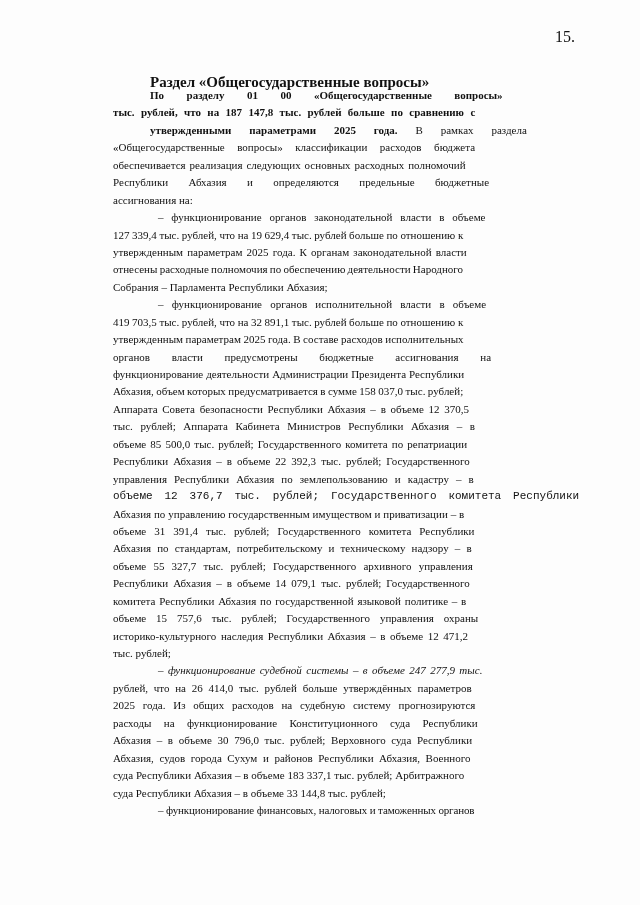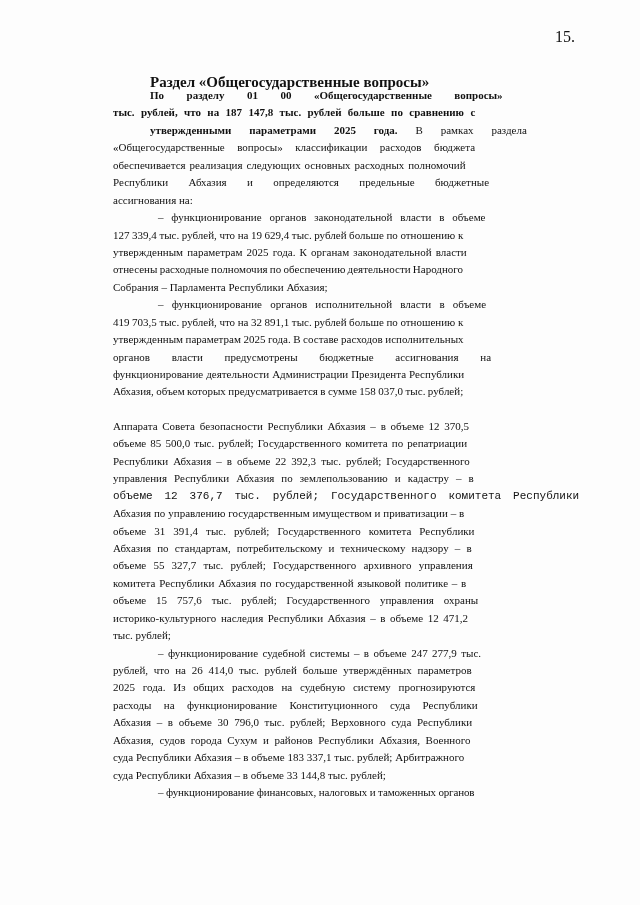--- a/index.html
+++ b/index.html
@@ -43,34 +43,36 @@
     <div class="ln" style="white-space: nowrap; text-align: left; text-align-last: left; word-spacing: -0.185096px;"><span>127 339,4 тыс. рублей, что на 19 629,4 тыс. рублей больше по отношению к</span></div>
     <div class="ln" style="white-space: nowrap; text-align: left; text-align-last: left; word-spacing: 1.40179px;"><span>утвержденным параметрам 2025 года. К органам законодательной власти</span></div>
     <div class="ln" style="white-space: nowrap; text-align: left; text-align-last: left; word-spacing: -0.5px;"><span>отнесены расходные полномочия по обеспечению деятельности Народного</span></div>
     <div class="ln last" style="white-space: nowrap; text-align: left; text-align-last: left;"><span>Собрания – Парламента Республики Абхазия;</span></div>
     <div class="ln ind2" style="white-space: nowrap; text-align: left; text-align-last: left; word-spacing: 5.45573px;"><span>– функционирование органов исполнительной власти в объеме</span></div>
     <div class="ln" style="white-space: nowrap; text-align: left; text-align-last: left; word-spacing: -0.185096px;"><span>419 703,5 тыс. рублей, что на 32 891,1 тыс. рублей больше по отношению к</span></div>
     <div class="ln" style="white-space: nowrap; text-align: left; text-align-last: left; word-spacing: -0.183036px;"><span>утвержденным параметрам 2025 года. В составе расходов исполнительных</span></div>
     <div class="ln" style="white-space: nowrap; text-align: left; text-align-last: left; word-spacing: 19.0437px;"><span>органов власти предусмотрены бюджетные ассигнования на</span></div>
     <div class="ln" style="white-space: nowrap; text-align: left; text-align-last: left; word-spacing: 0.222656px;"><span>функционирование деятельности Администрации Президента Республики</span></div>
     <div class="ln" style="white-space: nowrap; text-align: left; text-align-last: left; word-spacing: -0.286458px;"><span>Абхазия, объем которых предусматривается в сумме 158 037,0 тыс. рублей;</span></div>
-    <div class="ln" style="white-space: nowrap; text-align: left; text-align-last: left; word-spacing: 2.00347px; margin-top: 17px;"><span>Аппарата Совета безопасности Республики Абхазия – в объеме 12 370,5</span></div>
+    <div class="ln" style="white-space: nowrap; text-align: left; text-align-last: left; word-spacing: 2.00347px;"><span>Аппарата Совета безопасности Республики Абхазия – в объеме 12 370,5</span></div>
+    <div class="ln" style="white-space: nowrap; text-align: left; text-align-last: left; word-spacing: 4.83594px;"><span>тыс. рублей; Аппарата Кабинета Министров Республики Абхазия – в</span></div>
     <div class="ln" style="white-space: nowrap; text-align: center; text-align-last: left; word-spacing: 1.36328px;"><span>объеме 85 500,0 тыс. рублей; Государственного комитета по репатриации</span></div>
     <div class="ln" style="white-space: nowrap; text-align: left; text-align-last: left; word-spacing: 2.27604px;"><span>Республики Абхазия – в объеме 22 392,3 тыс. рублей; Государственного</span></div>
     <div class="ln" style="white-space: nowrap; text-align: left; text-align-last: left; word-spacing: 4.27344px;"><span>управления Республики Абхазия по землепользованию и кадастру – в</span></div>
     <div class="ln" style="white-space: nowrap; text-align: right; text-align-last: left; word-spacing: 5.29464px; font-family: Liberation Mono, monospace;"><span>объеме 12 376,7 тыс. рублей; Государственного комитета Республики</span></div>
     <div class="ln" style="white-space: nowrap; text-align: left; text-align-last: left; word-spacing: 0.138672px;"><span>Абхазия по управлению государственным имуществом и приватизации – в</span></div>
     <div class="ln" style="white-space: nowrap; text-align: left; text-align-last: left; word-spacing: 5.29464px;"><span>объеме 31 391,4 тыс. рублей; Государственного комитета Республики</span></div>
     <div class="ln" style="white-space: nowrap; text-align: left; text-align-last: left; word-spacing: 3.35352px;"><span>Абхазия по стандартам, потребительскому и техническому надзору – в</span></div>
     <div class="ln" style="white-space: nowrap; text-align: left; text-align-last: left; word-spacing: 4.39732px;"><span>объеме 55 327,7 тыс. рублей; Государственного архивного управления</span></div>
+    <div class="ln" style="white-space: nowrap; text-align: left; text-align-last: left; word-spacing: 2.27604px;"><span>Республики Абхазия – в объеме 14 079,1 тыс. рублей; Государственного</span></div>
     <div class="ln" style="white-space: nowrap; text-align: left; text-align-last: left; word-spacing: 1.0293px;"><span>комитета Республики Абхазия по государственной языковой политике – в</span></div>
     <div class="ln" style="white-space: nowrap; text-align: left; text-align-last: left; word-spacing: 7.13616px;"><span>объеме 15 757,6 тыс. рублей; Государственного управления охраны</span></div>
     <div class="ln" style="white-space: nowrap; text-align: left; text-align-last: left; word-spacing: 1.78516px;"><span>историко-культурного наследия Республики Абхазия – в объеме 12 471,2</span></div>
     <div class="ln last" style="white-space: nowrap; text-align: left; text-align-last: left;"><span>тыс. рублей;</span></div>
-    <div class="ln ind2" style="white-space: nowrap; text-align: right; text-align-last: left; word-spacing: 1.66319px;"><span>– функционирование судебной системы – в объеме 247 277,9 тыс.</span></div>
+    <div class="ln ind2" style="white-space: nowrap; text-align: right; text-align-last: left; word-spacing: 1.66319px; font-style: italic;"><span>– функционирование судебной системы – в объеме 247 277,9 тыс.</span></div>
     <div class="ln" style="white-space: nowrap; text-align: left; text-align-last: left; word-spacing: 3px;"><span>рублей, что на 26 414,0 тыс. рублей больше утверждённых параметров</span></div>
     <div class="ln" style="white-space: nowrap; text-align: left; text-align-last: left; word-spacing: 5.02539px;"><span>2025 года. Из общих расходов на судебную систему прогнозируются</span></div>
     <div class="ln" style="white-space: nowrap; text-align: left; text-align-last: left; word-spacing: 9.62813px;"><span>расходы на функционирование Конституционного суда Республики</span></div>
     <div class="ln" style="white-space: nowrap; text-align: left; text-align-last: left; word-spacing: 2.88906px;"><span>Абхазия – в объеме 30 796,0 тыс. рублей; Верховного суда Республики</span></div>
     <div class="ln" style="white-space: nowrap; text-align: left; text-align-last: left; word-spacing: 2.84375px;"><span>Абхазия, судов города Сухум и районов Республики Абхазия, Военного</span></div>
     <div class="ln" style="white-space: nowrap; text-align: left; text-align-last: left; word-spacing: 0.110937px;"><span>суда Республики Абхазия – в объеме 183 337,1 тыс. рублей; Арбитражного</span></div>
     <div class="ln last" style="white-space: nowrap; text-align: left; text-align-last: left;"><span>суда Республики Абхазия – в объеме 33 144,8 тыс. рублей;</span></div>
     <div class="ln last ind2" style="white-space: nowrap; text-align: left; text-align-last: left; letter-spacing: -0.135246px;"><span>– функционирование финансовых, налоговых и таможенных органов</span></div>
   </div>
 

